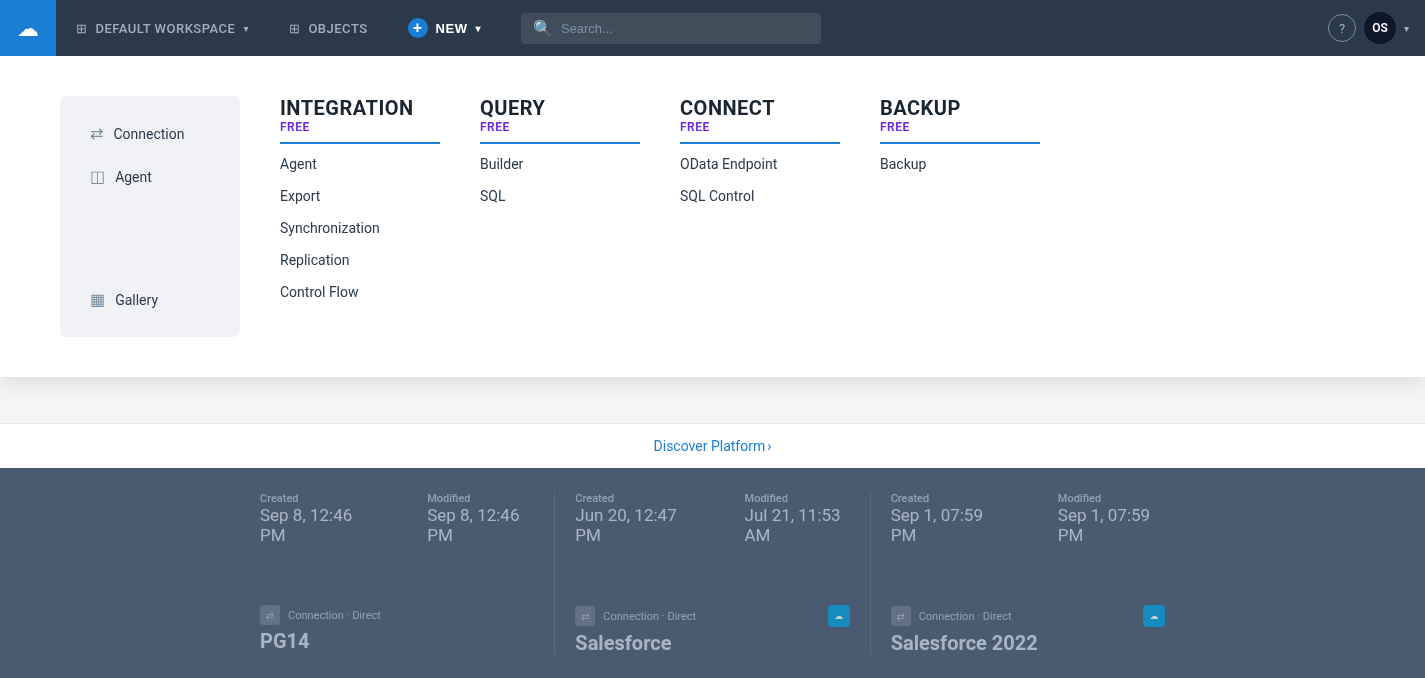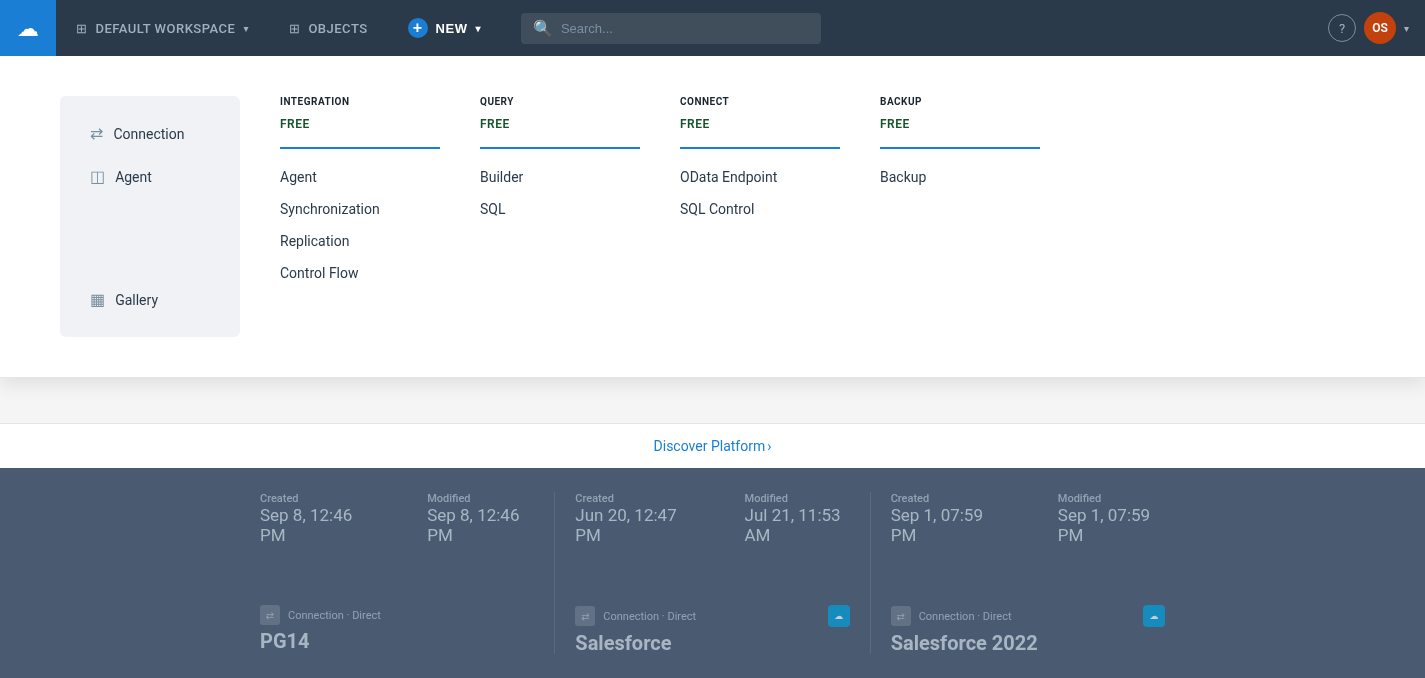--- a/index.html
+++ b/index.html
@@ -121,21 +121,21 @@
       justify-content: center;
       color: #a0b0c0;
       font-size: 13px;
       cursor: pointer;
     }
 
     .nav-avatar {
       width: 32px;
       height: 32px;
       border-radius: 50%;
-      background: #c2410c;
+      background: #0f172a;
       display: flex;
       align-items: center;
       justify-content: center;
       color: white;
       font-size: 12px;
       font-weight: 600;
       cursor: pointer;
     }
 
     .nav-caret {
@@ -183,35 +183,35 @@
     .left-panel-bottom {
       margin-top: 80px;
     }
 
     
     .menu-column {
       min-width: 160px;
     }
 
     .menu-column-title {
-      font-size: 10px;
+      font-size: 20px;
       font-weight: 700;
       color: #1a2530;
       letter-spacing: 0.5px;
-      margin-bottom: 10px;
+      margin-bottom: 0;
     }
 
     .menu-column-subtitle {
       font-size: 12px;
       font-weight: 600;
-      color: #14532d;
+      color: #6d28d9;
       text-transform: uppercase;
       letter-spacing: 0.5px;
-      margin-bottom: 12px;
-      padding-bottom: 16px;
+      margin-bottom: 4px;
+      padding-bottom: 8px;
       border-bottom: 2px solid #1a7fd4;
     }
 
     .menu-column-item {
       display: block;
       padding: 8px 0;
       color: #2b3a4a;
       font-size: 14px;
       text-decoration: none;
       cursor: pointer;
@@ -385,20 +385,21 @@
         <span style="color:#7a8fa0;font-size:16px;">▦</span>
         <span>Gallery</span>
       </div>
     </div>
   </div>
 
   <div class="menu-column">
     <div class="menu-column-title">INTEGRATION</div>
     <div class="menu-column-subtitle">FREE</div>
     <a class="menu-column-item">Agent</a>
+    <a class="menu-column-item">Export</a>
     <a class="menu-column-item">Synchronization</a>
     <a class="menu-column-item">Replication</a>
     <a class="menu-column-item">Control Flow</a>
   </div>
 
   <div class="menu-column">
     <div class="menu-column-title">QUERY</div>
     <div class="menu-column-subtitle">FREE</div>
     <a class="menu-column-item">Builder</a>
     <a class="menu-column-item">SQL</a>

